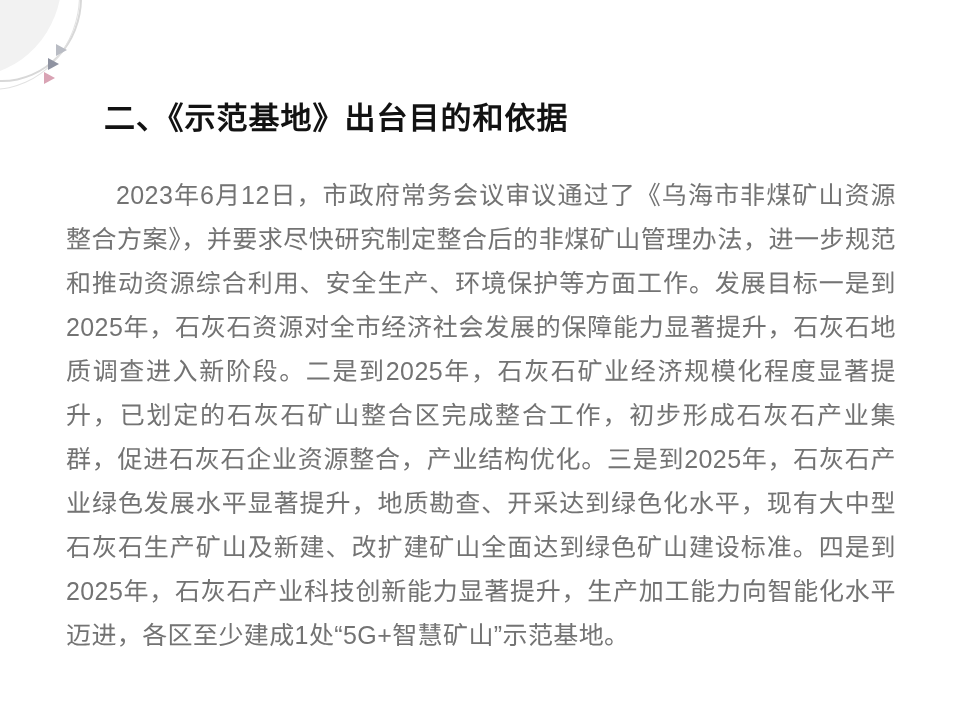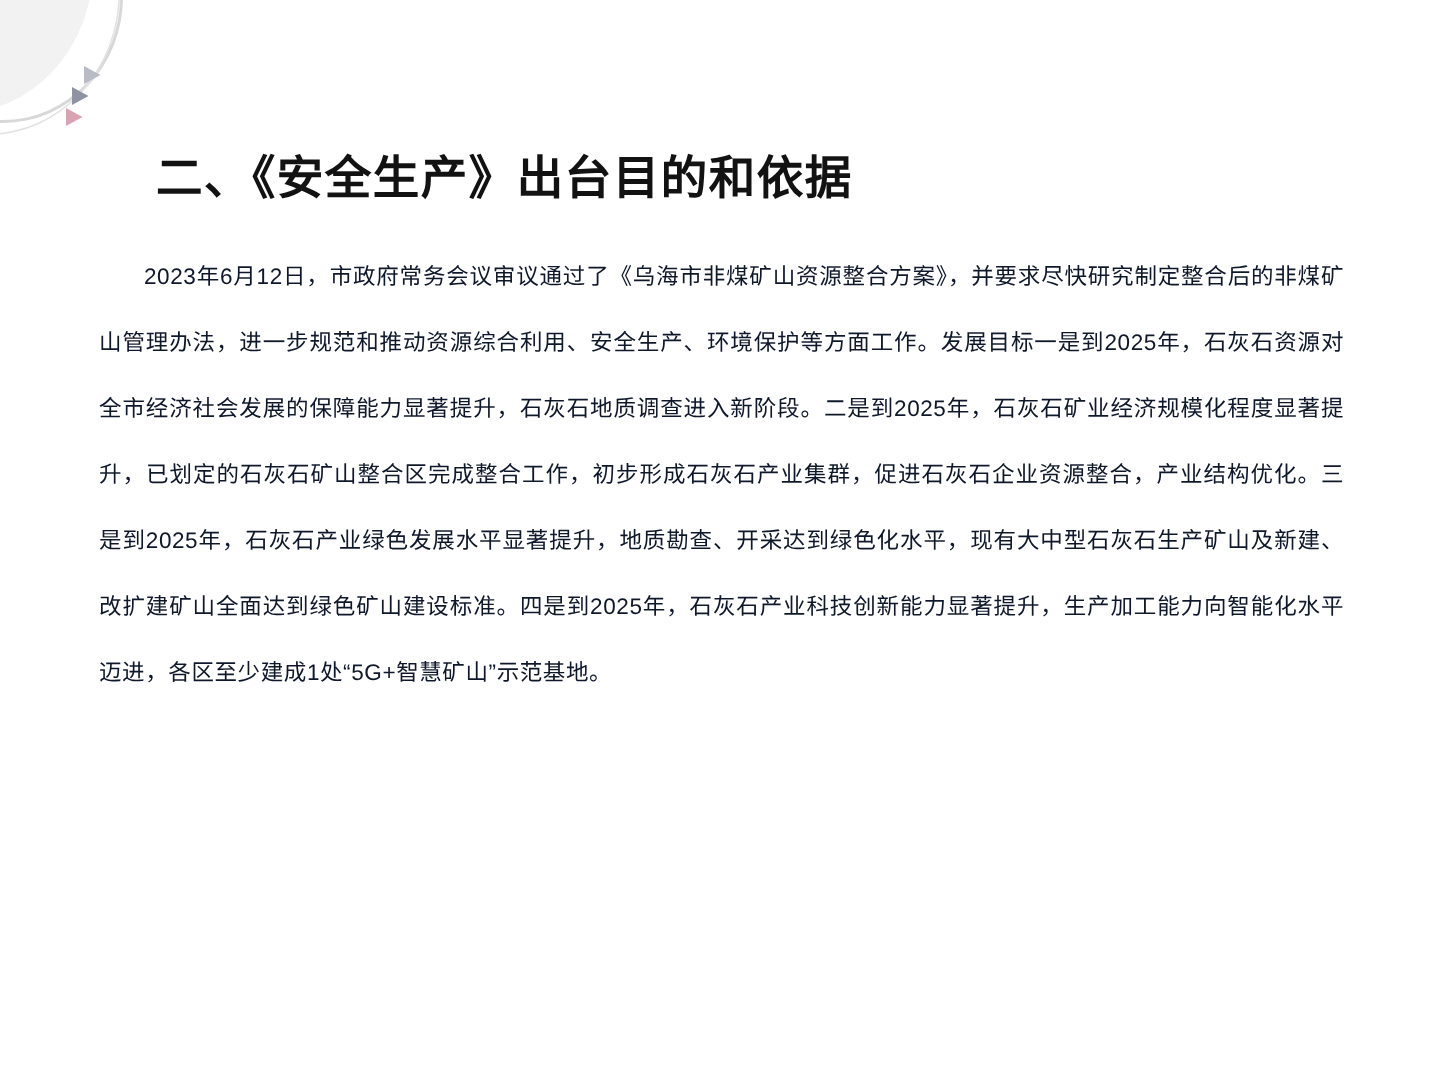--- a/index.html
+++ b/index.html
@@ -86,38 +86,38 @@
     color: #121212;
     white-space: nowrap;
   }
 
   
   .body-text {
     position: absolute;
     left: 66px;
     top: 148px;
     width: 830px;
-    font-size: 15px;
+    font-size: 25px;
     line-height: 44px;
     text-align: justify;
     text-justify: inter-ideograph;
     text-indent: 2em;
-    color: #0f172a;
+    color: #737373;
     letter-spacing: 0.4px;
   }
 </style>
 </head>
 <body>
 
 <div class="slide">
 
   <div class="corner-arc-fill"></div>
   <div class="corner-arc-outer"></div>
   <div class="corner-arc-inner"></div>
   <div class="tri tri-1"></div>
   <div class="tri tri-2"></div>
   <div class="tri tri-3"></div>
 
-  <h1 class="title">二、《安全生产》出台目的和依据</h1>
+  <h1 class="title">二、《示范基地》出台目的和依据</h1>
 
   <p class="body-text">2023年6月12日，市政府常务会议审议通过了《乌海市非煤矿山资源整合方案》，并要求尽快研究制定整合后的非煤矿山管理办法，进一步规范和推动资源综合利用、安全生产、环境保护等方面工作。发展目标一是到2025年，石灰石资源对全市经济社会发展的保障能力显著提升，石灰石地质调查进入新阶段。二是到2025年，石灰石矿业经济规模化程度显著提升，已划定的石灰石矿山整合区完成整合工作，初步形成石灰石产业集群，促进石灰石企业资源整合，产业结构优化。三是到2025年，石灰石产业绿色发展水平显著提升，地质勘查、开采达到绿色化水平，现有大中型石灰石生产矿山及新建、改扩建矿山全面达到绿色矿山建设标准。四是到2025年，石灰石产业科技创新能力显著提升，生产加工能力向智能化水平迈进，各区至少建成1处“5G+智慧矿山”示范基地。</p>
 
 </div>
 
 </body></html>

